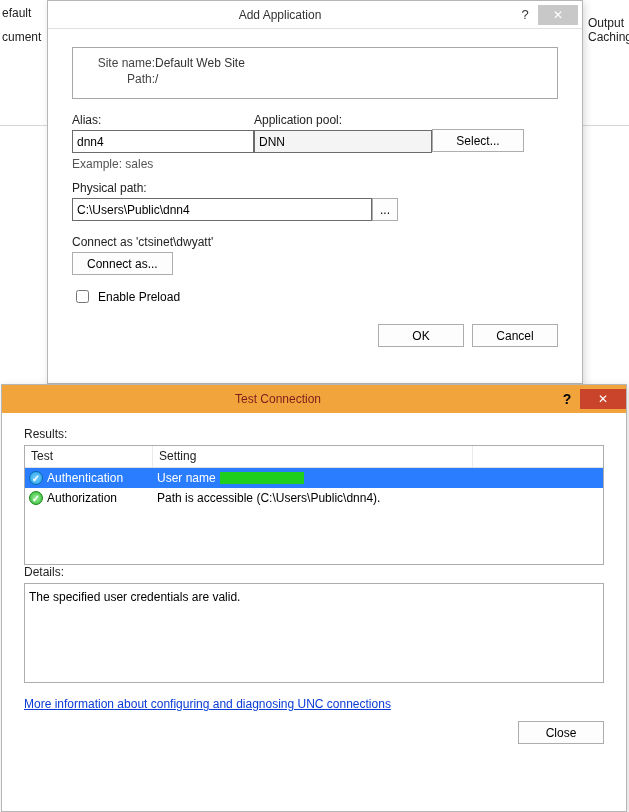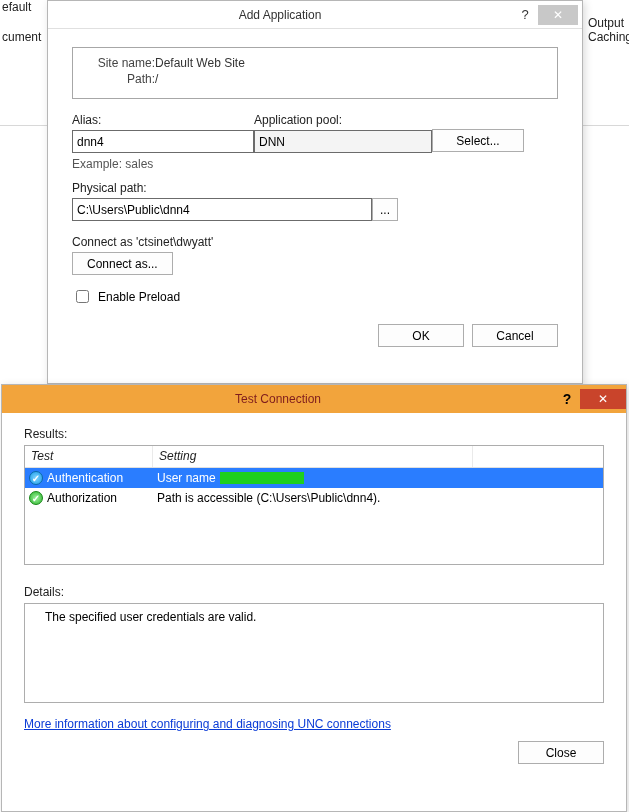--- a/index.html
+++ b/index.html
@@ -41,39 +41,39 @@
   .dlg-test { left: 1px; top: 384px; width: 626px; height: 428px; }
   .title-test { height:28px; background:#f2a43c; display:flex; align-items:center; }
   .title-test .ttl { flex:1; text-align:center; color:#7f1d1d; }
   .title-test .hlp { width:26px; text-align:center; font-weight:bold; color:#000; font-size:14px;}
   .title-test .xbtn { width:46px; height:20px; margin-right:0; background:#c9442b; color:#fff; display:flex; align-items:center; justify-content:center; font-size:13px;}
   .test-body { padding:14px 22px 14px 22px; background:#fff; }
   .sect-lbl { color:#222; margin-bottom:4px; }
 
   .grid { border:1px solid #adadad; height:120px; background:#fff; }
   .gh { display:flex; height:22px; background:#fff; border-bottom:1px solid #e0e0e0;}
-  .gh > div { padding:3px 6px; color:#222;font-style:italic; }
+  .gh > div { padding:3px 6px; color:#222; }
   .gh .c1 { width:128px; border-right:1px solid #eaeaea;}
   .gh .c2 { width:320px; border-right:1px solid #eaeaea;}
   .gr { display:flex; height:20px; align-items:center;}
   .gr.sel { background:#2a7dff; color:#fff;}
   .gr .c1 { width:128px; padding-left:4px; display:flex; align-items:center; gap:4px;}
   .gr .c2 { width:320px; padding-left:4px; display:flex; align-items:center; gap:4px;}
   .icn-auth, .icn-authz { width:14px; height:14px; border-radius:50%; display:inline-flex; align-items:center; justify-content:center; font-size:10px; font-weight:bold;}
   .icn-auth { background:radial-gradient(circle,#7fd4ff,#1a9be8); color:#fff; border:1px solid #0a6aa8;}
   .icn-authz { background:radial-gradient(circle,#9ff29f,#29b329); color:#fff; border:1px solid #178617;}
   .redact { background:#1ecf1e; display:inline-block; height:12px; width:84px;}
-  .details { border:1px solid #adadad; height:100px; padding:6px 20px; background:#fff; margin-bottom:14px;}
+  .details { border:1px solid #adadad; height:100px; padding:6px 4px; background:#fff; margin-bottom:14px;}
   .lnk { color:#0a3bd6; text-decoration:underline; cursor:pointer;}
   .close-row { display:flex; justify-content:flex-end; margin-top:10px;}
 </style>
 </head>
 <body>
 
-<div class="bg-text" style="left:2px; top:0;">efault</div>
+<div class="bg-text" style="left:2px; top:6px;">efault</div>
 <div class="bg-text" style="left:2px; top:30px;">cument</div>
 <div class="bg-text" style="left:588px; top:16px;">Output</div>
 <div class="bg-text" style="left:588px; top:30px;">Caching</div>
 <div class="bg-hr"></div>
 
 <div class="dlg dlg-add">
   <div class="title-add">
     <div class="ttl">Add Application</div>
     <div class="hlp">?</div>
     <div class="xbtn">
@@ -162,21 +162,21 @@
         <div class="c1">
           <span class="icn-authz">✓</span>
           <span>Authorization</span>
         </div>
         <div class="c2">
           <span>Path is accessible (C:\Users\Public\dnn4).</span>
         </div>
       </div>
     </div>
 
-    <div class="sect-lbl" style="margin-top:20px;">Details:</div>
+    <div class="sect-lbl" style="margin-top:0;">Details:</div>
     <div class="details">
       <span>The specified user credentials are valid.</span>
     </div>
 
     <a class="lnk">More information about configuring and diagnosing UNC connections</a>
 
     <div class="close-row">
       <button class="btn btn-main">Close</button>
     </div>
   </div>

